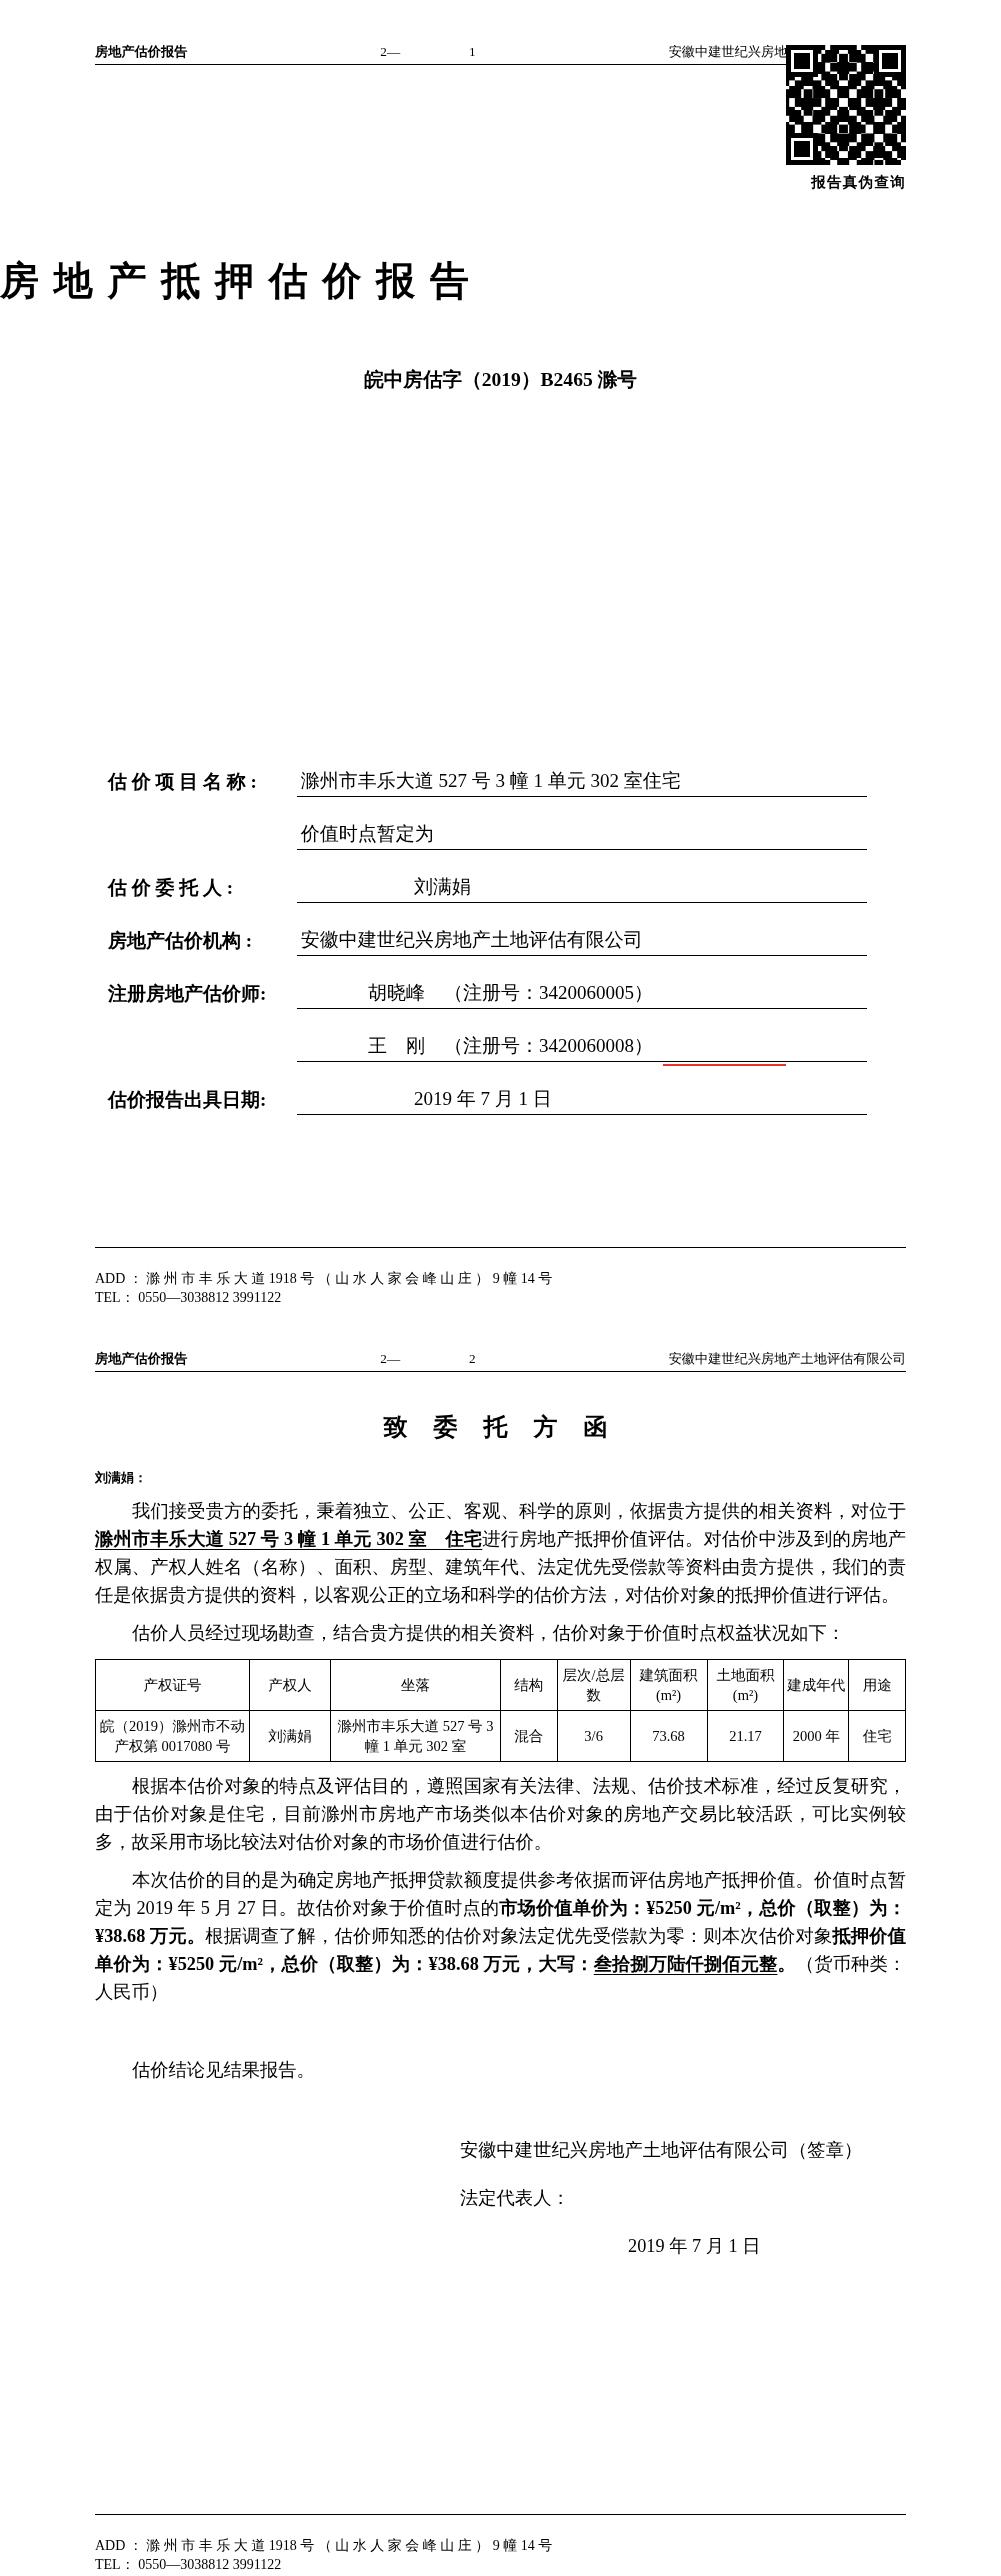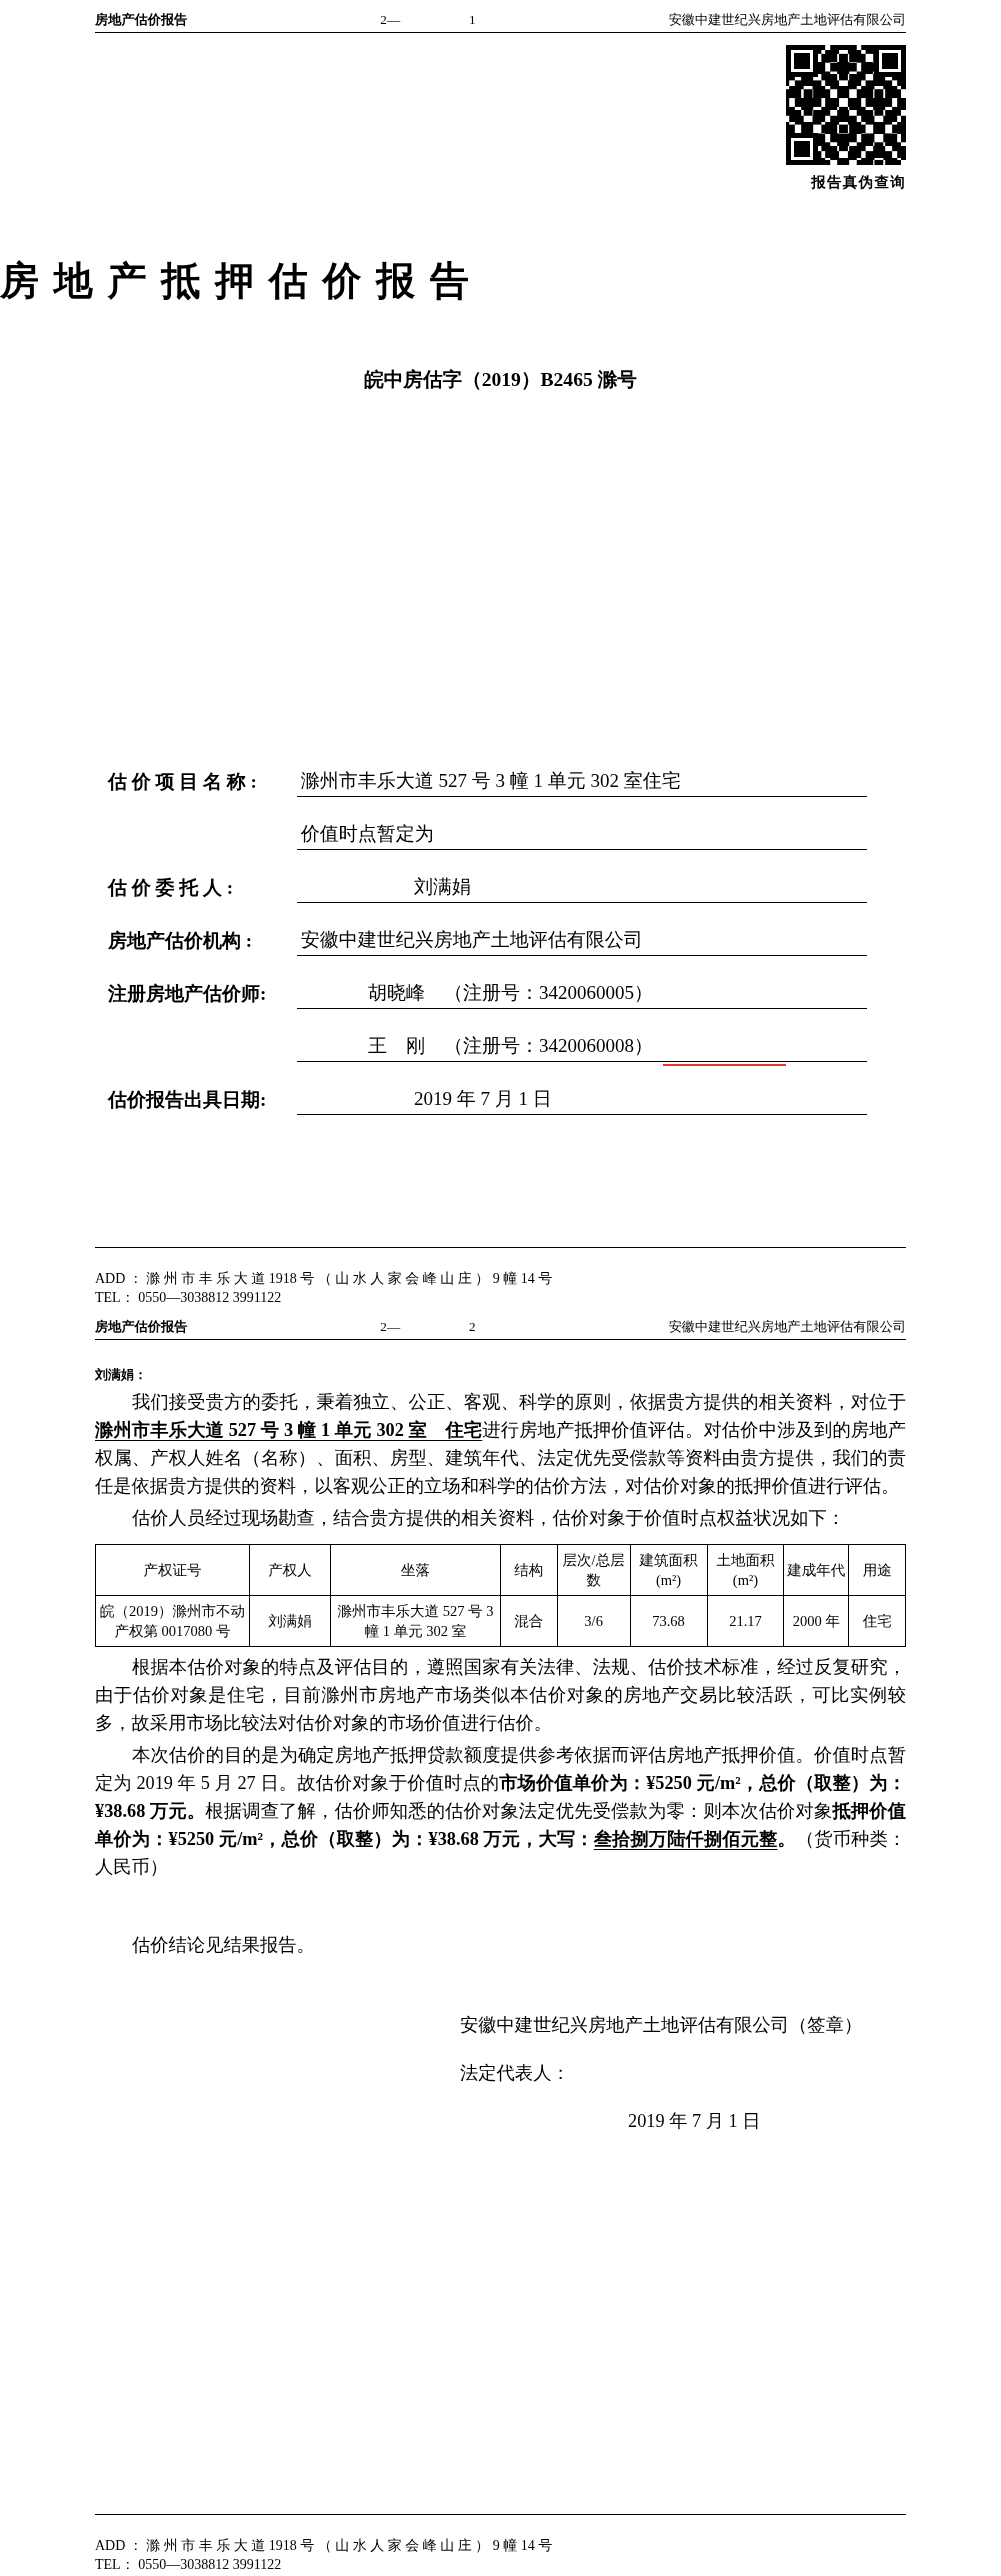--- a/index.html
+++ b/index.html
@@ -14,21 +14,21 @@
   .page { position:relative; width:1001px; padding:11.4px 95px 0 95px; }
   .page-1 { height:1309px; }
   .page-2 { height:1267px; padding-top:8.8px; }
 
   
   .hdr {
     display:flex; justify-content:space-between; align-items:flex-end;
     border-bottom:1.3px solid #000; padding-bottom:3.2px;
     font-size:13.2px; line-height:17.7px;
   }
-  .hdr-left { font-weight:700; }
+  .hdr-left { font-weight:700;margin-top:32px; }
   .hdr-center { display:flex; gap:69px; }
 
   
   .qr-wrap { position:absolute; top:45px; right:95px; text-align:right; }
   .qr {
     width:120px; height:120px; margin-left:auto; position:relative;
     background:
       repeating-conic-gradient(#000 0% 25%, transparent 0% 50%) 3.2px 5px/24px 24px,
       repeating-conic-gradient(#000 0% 25%, #fff 0% 50%) 0 0/17.7px 17.7px;
   }
@@ -62,21 +62,21 @@
   
   .pfoot {
     position:absolute; left:95px; right:95px; bottom:1.3px;
     border-top:1.3px solid #000; padding-top:21px;
     font-size:14px; line-height:19.6px;
   }
 
   
   .letter-title { margin-top:39px; text-align:center; font-size:24px; font-weight:700; letter-spacing:10px; }
   .salutation { margin-top:26.5px; font-size:13px; font-weight:700; }
-  .para { font-size:18.3px; line-height:28px; text-align:justify; text-indent:37px; margin-top:4px; }
+  .para { font-size:18.3px; line-height:28px; text-align:justify; text-indent:37px; margin-top:10px; }
   .para .b { font-weight:700; }
   .para .bu { font-weight:700; text-decoration:underline; text-underline-offset:4.4px; }
   .subject { font-weight:700; text-decoration:underline; text-underline-offset:4.4px; }
   .p5 { margin-top:50px; }
 
   .apr-table {
     width:100%; border-collapse:collapse; margin:11.4px 0 6.3px 0;
     font-size:14.5px; text-align:center;
   }
   .apr-table th, .apr-table td {
@@ -171,20 +171,21 @@
 
   <div class="hdr">
     <span class="hdr-left">房地产估价报告</span>
     <span class="hdr-center">
       <span>2—</span>
       <span>2</span>
     </span>
     <span class="hdr-right">安徽中建世纪兴房地产土地评估有限公司</span>
   </div>
 
+  <h2 class="letter-title">致 委 托 方 函</h2>
   <div class="salutation">刘满娟：</div>
 
   <p class="para"><span>我们接受贵方的委托，秉着独立、公正、客观、科学的原则，依据贵方提供的相关资料，对位于</span><span class="subject">滁州市丰乐大道 527 号 3 幢 1 单元 302 室　住宅</span><span>进行房地产抵押价值评估。对估价中涉及到的房地产权属、产权人姓名（名称）、面积、房型、建筑年代、法定优先受偿款等资料由贵方提供，我们的责任是依据贵方提供的资料，以客观公正的立场和科学的估价方法，对估价对象的抵押价值进行评估。</span></p>
 
   <p class="para">估价人员经过现场勘查，结合贵方提供的相关资料，估价对象于价值时点权益状况如下：</p>
 
   <table class="apr-table">
     <colgroup>
       <col style="width:19%">
         <col style="width:10%">

